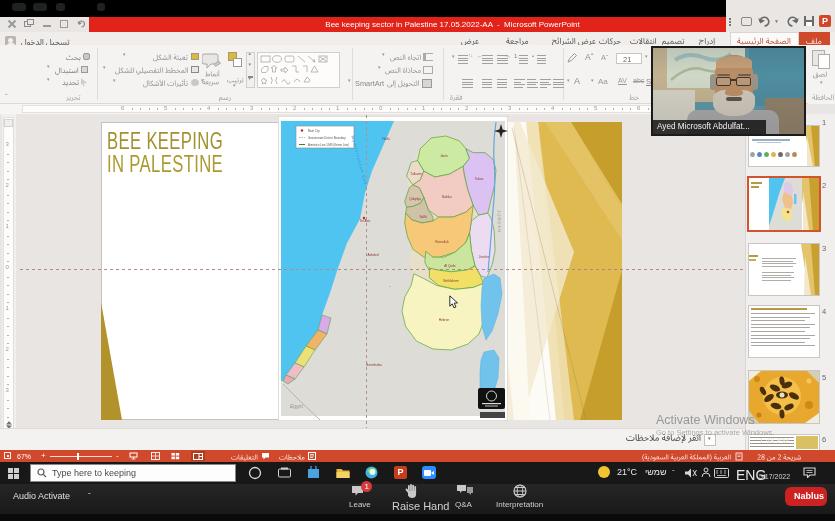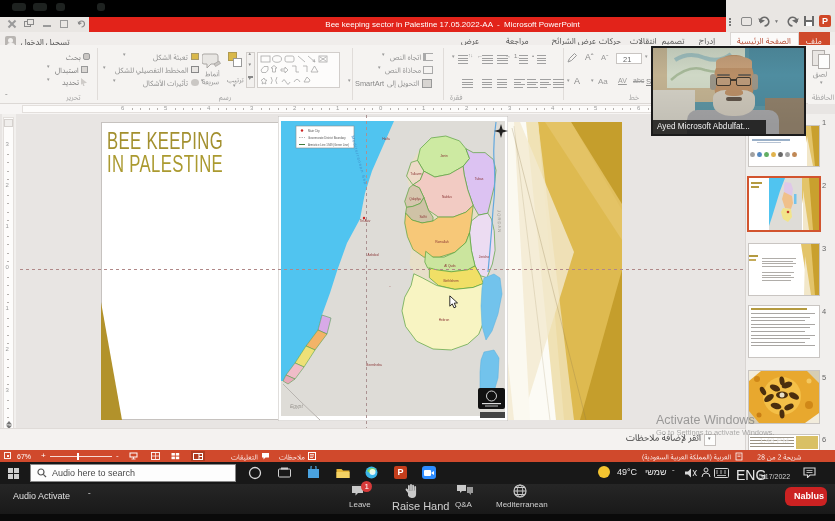--- a/index.html
+++ b/index.html
@@ -638,21 +638,21 @@
     <rect x="0" y="0" width="5" height="5" fill="#cfcfcf"></rect>
     <rect x="6" y="0" width="5" height="5" fill="#cfcfcf"></rect>
     <rect x="0" y="6" width="5" height="5" fill="#cfcfcf"></rect>
     <rect x="6" y="6" width="5" height="5" fill="#cfcfcf"></rect>
   </svg>
 <div class="abs" style="left:30px;top:464px;width:206px;height:18px;background:#fdfdfd;border:1px solid #888"></div>
 <svg class="abs" style="left:37px;top:468px" width="10" height="10">
     <circle cx="4" cy="4" r="3" fill="none" stroke="#555" stroke-width="1.2"></circle>
     <path d="M6.3,6.3 L9,9" stroke="#555" stroke-width="1.2"></path>
   </svg>
-<div class="t" style="left:52px;top:467.5px;font-size:9px;color:#4a4a4a">Audio here to search</div>
+<div class="t" style="left:52px;top:467.5px;font-size:9px;color:#4a4a4a">Type here to keeping</div>
 <svg class="abs" style="left:248px;top:466px" width="14" height="14">
     <circle cx="7" cy="7" r="5.5" fill="none" stroke="#d8d8d8" stroke-width="1.3"></circle>
   </svg>
 <svg class="abs" style="left:278px;top:467px" width="13" height="12">
     <rect x="0.5" y="2" width="12" height="8" rx="1" fill="none" stroke="#cfcfcf" stroke-width="1"></rect>
     <rect x="3" y="0.5" width="7" height="2" fill="#cfcfcf"></rect>
   </svg>
 <svg class="abs" style="left:307px;top:466px" width="13" height="13">
     <rect x="1" y="3" width="11" height="9" fill="#4aa3e0"></rect>
     <path d="M4,3 v-1.5 a2.5,2.5 0 0 1 5,0 V3" stroke="#4aa3e0" fill="none" stroke-width="1.2"></path>
@@ -669,21 +669,21 @@
 <div class="abs" style="left:394px;top:466px;width:13px;height:13px;background:#c43e1c;border-radius:2px">
     <div class="t" style="left:3.5px;top:1px;font-size:9px;color:#fff;font-weight:bold">P</div>
   </div>
 <div class="abs" style="left:422px;top:466px;width:14px;height:13px;background:#2d8cff;border-radius:3px">
     <svg class="abs" style="left:2px;top:3.5px" width="10" height="6">
       <rect width="7" height="6" rx="1" fill="#fff"></rect>
       <path d="M7,3 l3,-2 v4z" fill="#fff"></path>
     </svg>
   </div>
 <div class="abs" style="left:598px;top:466px;width:12px;height:12px;background:#f4c430;border-radius:50%"></div>
-<div class="t" style="left:617px;top:467px;font-size:9px;color:#e8e8e8">49°C</div>
+<div class="t" style="left:617px;top:467px;font-size:9px;color:#e8e8e8">21°C</div>
 <div class="t" style="left:645px;top:467px;font-size:9px;color:#e8e8e8">שמשי</div>
 <div class="t" style="left:672px;top:468px;font-size:8px;color:#cfcfcf">ˆ</div>
 <svg class="abs" style="left:685px;top:468px" width="12" height="10">
     <path d="M0,3.5 h3 l3,-3 v9 l-3,-3 h-3z" fill="#d8d8d8"></path>
     <path d="M8,2 l3.5,6 M11.5,2 l-3.5,6" stroke="#d8d8d8" stroke-width="1"></path>
   </svg>
 <svg class="abs" style="left:701px;top:467px" width="10" height="11">
     <circle cx="5" cy="3" r="2" fill="none" stroke="#d8d8d8"></circle>
     <path d="M1,10 a4,4 0 0 1 8,0" fill="none" stroke="#d8d8d8"></path>
   </svg>
@@ -723,21 +723,21 @@
 <svg class="abs" style="left:456px;top:484px" width="18" height="13">
     <path d="M1,1 h9 v6 h-4 l-2,2 v-2 h-3z" fill="#c9c9c9"></path>
     <path d="M11,3 h6 v6 h-2 v2 l-2,-2 h-2 v-1.5" fill="#9a9a9a"></path>
   </svg>
 <div class="t" style="left:455px;top:500px;font-size:8px;color:#d0d0d0">Q&amp;A</div>
 <svg class="abs" style="left:513px;top:484px" width="14" height="14">
     <circle cx="7" cy="7" r="6" fill="none" stroke="#c9c9c9" stroke-width="1.2"></circle>
     <ellipse cx="7" cy="7" rx="2.8" ry="6" fill="none" stroke="#c9c9c9" stroke-width="1"></ellipse>
     <path d="M1,7 h12 M2,3.5 h10 M2,10.5 h10" stroke="#c9c9c9" stroke-width="1"></path>
   </svg>
-<div class="t" style="left:496px;top:500px;font-size:8px;color:#d0d0d0">Mediterranean</div>
+<div class="t" style="left:496px;top:500px;font-size:8px;color:#d0d0d0">Interpretation</div>
 <div class="abs" style="left:785px;top:487px;width:42px;height:19px;background:#cc2222;border-radius:6px">
     <div class="t" style="left:9px;top:4px;font-size:9px;color:#fff;font-weight:bold">Nablus</div>
   </div>
 <div class="abs" style="left:651px;top:46px;width:155px;height:90px;background:#5d95a3;border:2px solid #1b1b1b;z-index:50;overflow:hidden">
 <div class="abs" style="left:0;top:0;width:62px;height:54px;background:#c2b291"></div>
 <div class="abs" style="left:14px;top:0;width:78px;height:40px;background:#cfd8c6"></div>
 <svg class="abs" style="left:14px;top:0" width="78" height="40">
       <path d="M4,32 q18,-16 34,-10 q22,6 34,-10" stroke="#8aa47a" stroke-width="2.5" fill="none" opacity="0.6"></path>
       <path d="M8,12 q14,-9 30,-2 q14,5 26,-4" stroke="#74a8b4" stroke-width="4" fill="none" opacity="0.55"></path>
     </svg>

